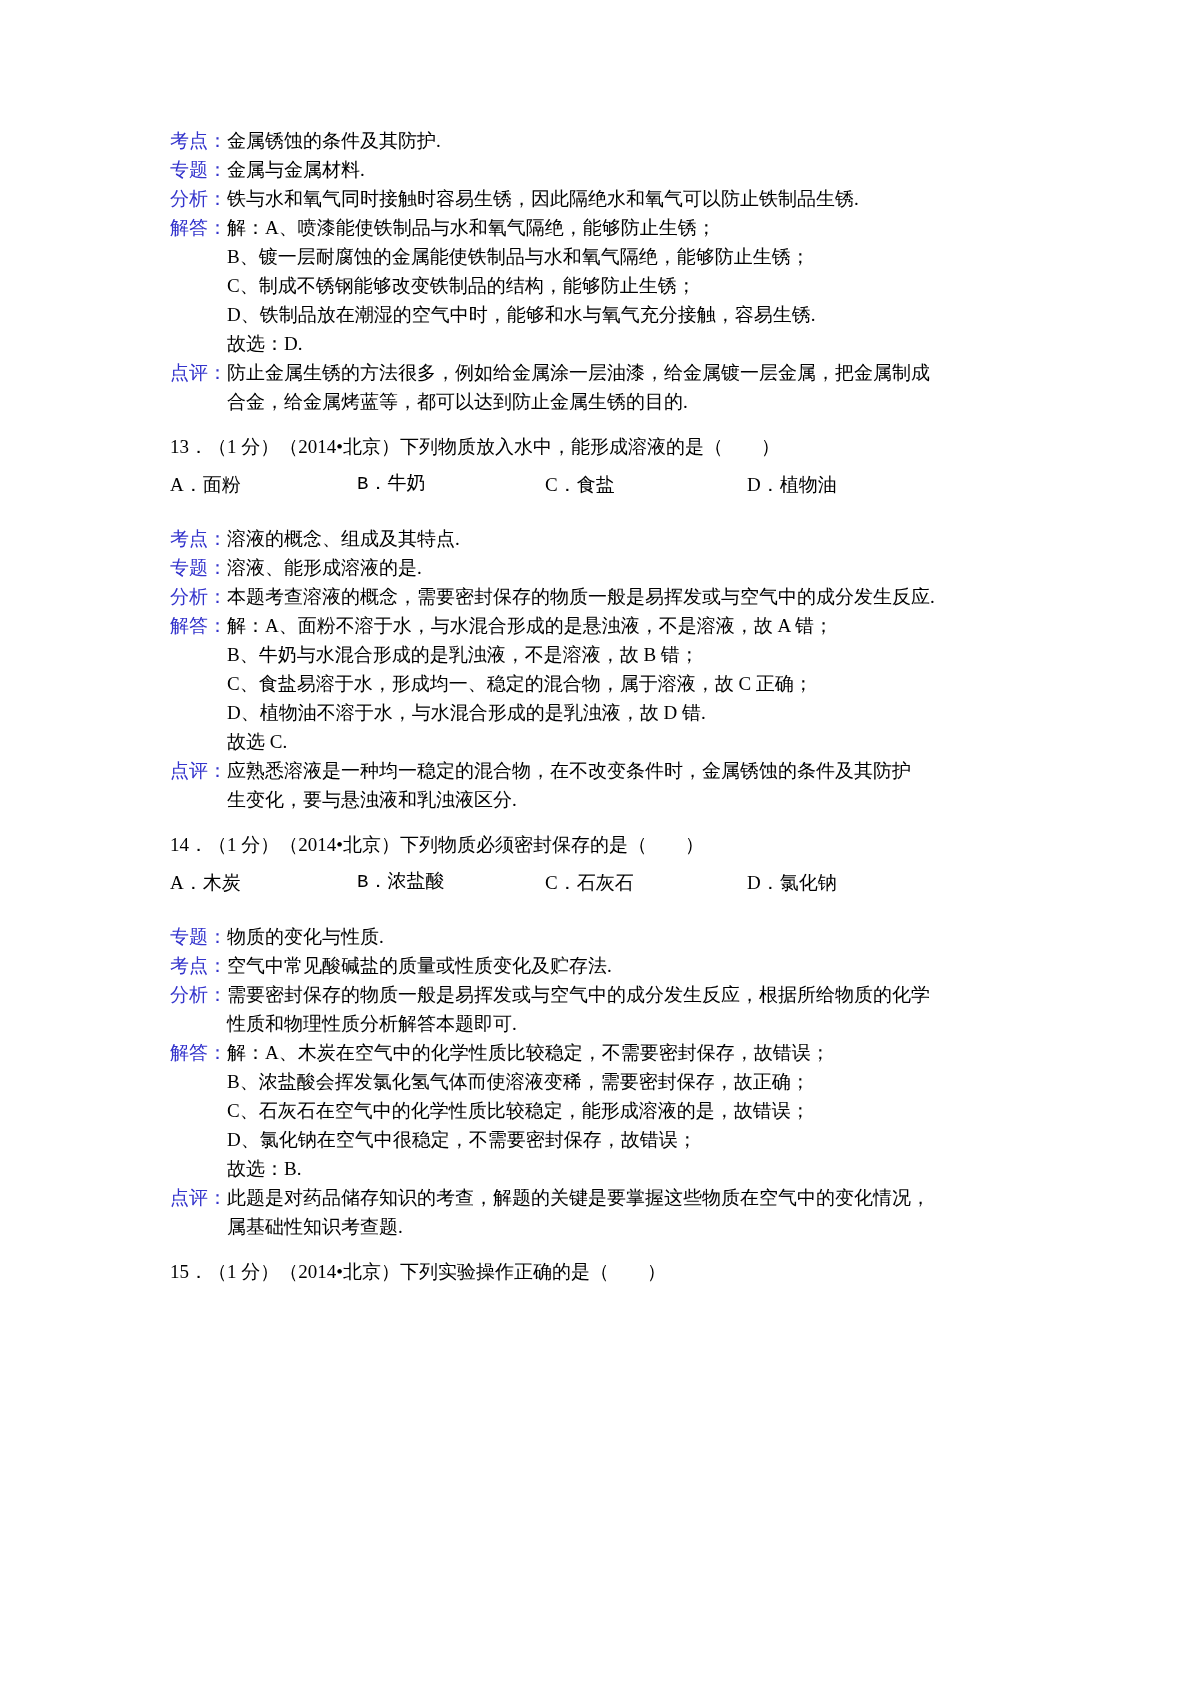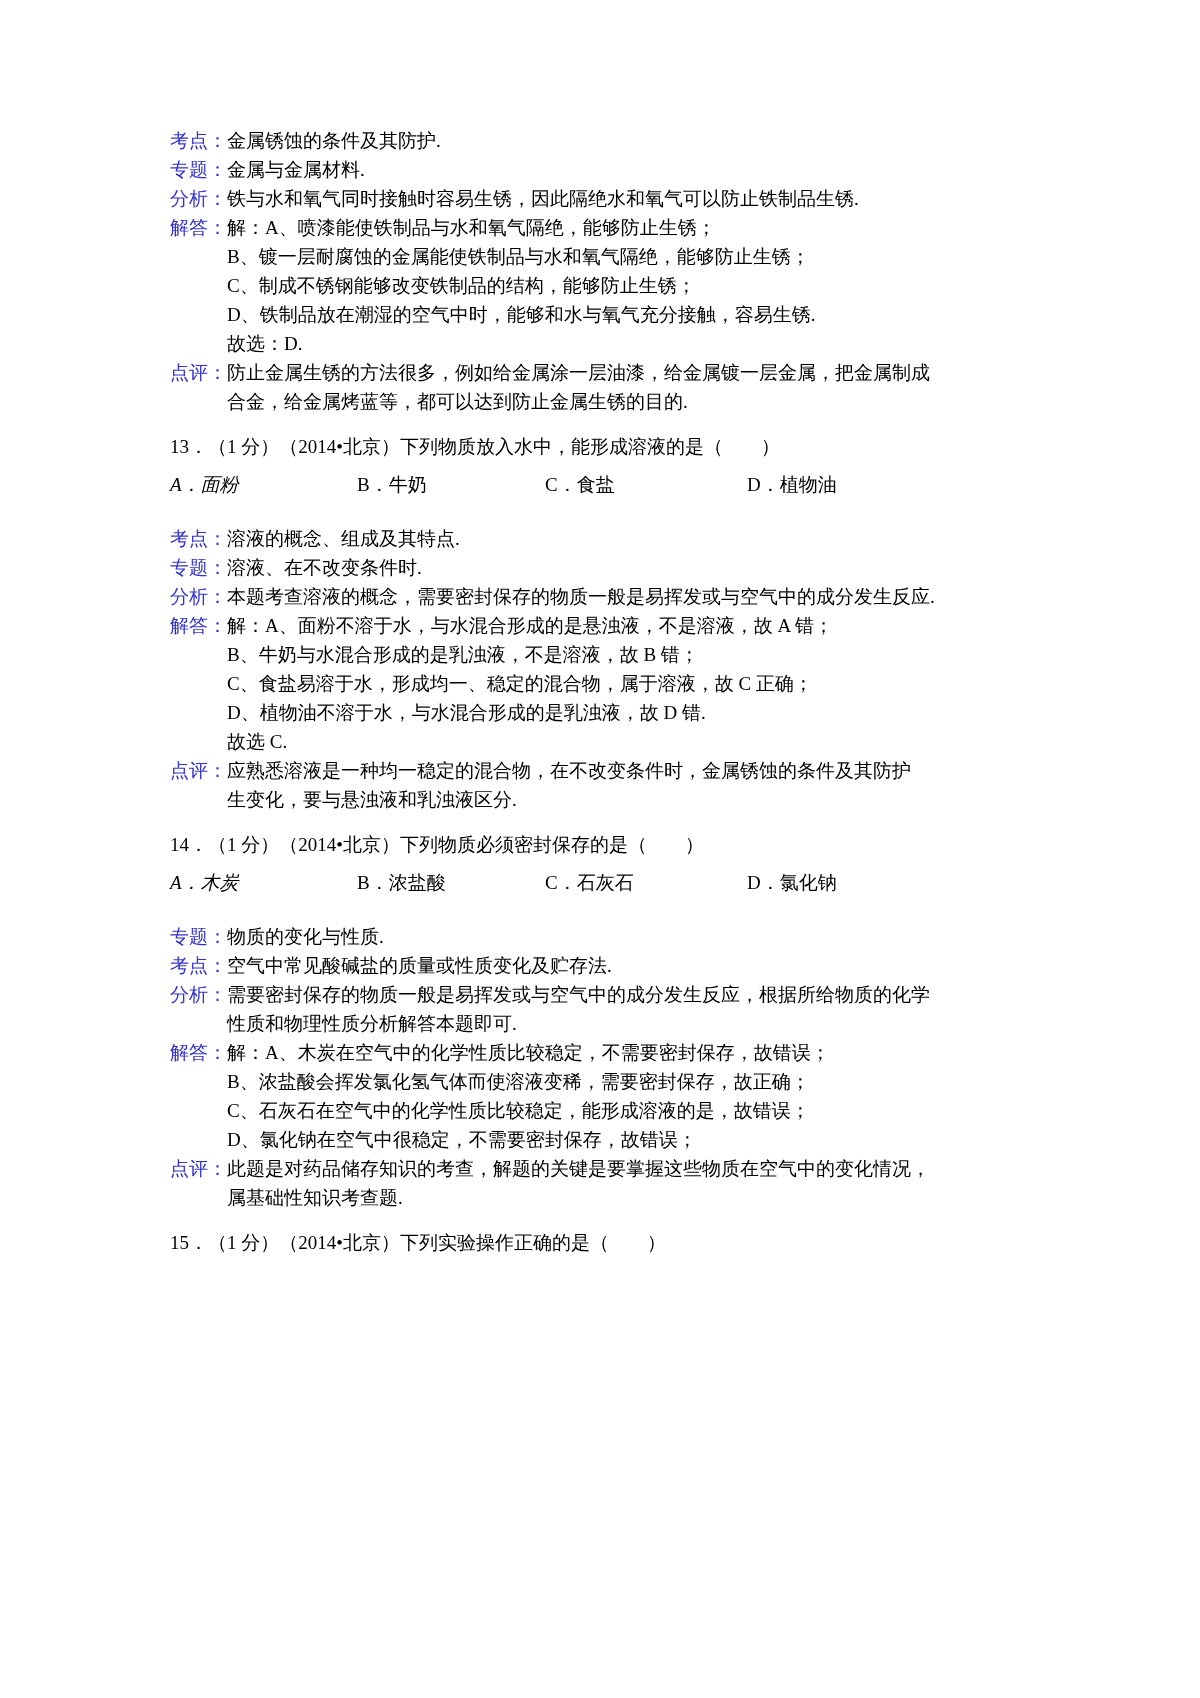--- a/index.html
+++ b/index.html
@@ -16,22 +16,22 @@
     color: #000000;
     overflow: hidden;
   }
   .qa-block { }
   .qa-first { }
   .qa-label { color: #3333cc; }
   .qa-cont { padding-left: 57px; }
   .question-line { margin-top: 16px; }
   .options-row { display: flex; margin-top: 9px; margin-bottom: 25px; }
   .opt { display: inline-block; }
-  .opt-0 { width: 187px; font-style: italic; }
-  .opt-1 { width: 188px; }
+  .opt-0 { width: 187px; }
+  .opt-1 { width: 188px; font-family: Liberation Mono, monospace; }
   .opt-2 { width: 202px; }
   .opt-3 { flex: 1; }
 </style>
 </head>
 <body>
 
 <div class="page">
     <div class="qa-block">
       <div class="qa-first"><span class="qa-label">考点：</span><span class="qa-text">金属锈蚀的条件及其防护.</span></div>
     </div>
@@ -56,21 +56,21 @@
     <div class="options-row">
       <span class="opt opt-0">A．面粉</span>
       <span class="opt opt-1">B．牛奶</span>
       <span class="opt opt-2">C．食盐</span>
       <span class="opt opt-3">D．植物油</span>
     </div>
     <div class="qa-block">
       <div class="qa-first"><span class="qa-label">考点：</span><span class="qa-text">溶液的概念、组成及其特点.</span></div>
     </div>
     <div class="qa-block">
-      <div class="qa-first"><span class="qa-label">专题：</span><span class="qa-text">溶液、在不改变条件时.</span></div>
+      <div class="qa-first"><span class="qa-label">专题：</span><span class="qa-text">溶液、能形成溶液的是.</span></div>
     </div>
     <div class="qa-block">
       <div class="qa-first"><span class="qa-label">分析：</span><span class="qa-text">本题考查溶液的概念，需要密封保存的物质一般是易挥发或与空气中的成分发生反应.</span></div>
     </div>
     <div class="qa-block">
       <div class="qa-first"><span class="qa-label">解答：</span><span class="qa-text">解：A、面粉不溶于水，与水混合形成的是悬浊液，不是溶液，故 A 错；</span></div>
       <div class="qa-cont">B、牛奶与水混合形成的是乳浊液，不是溶液，故 B 错；</div>
       <div class="qa-cont">C、食盐易溶于水，形成均一、稳定的混合物，属于溶液，故 C 正确；</div>
       <div class="qa-cont">D、植物油不溶于水，与水混合形成的是乳浊液，故 D 错.</div>
       <div class="qa-cont">故选 C.</div>
@@ -94,19 +94,20 @@
     </div>
     <div class="qa-block">
       <div class="qa-first"><span class="qa-label">分析：</span><span class="qa-text">需要密封保存的物质一般是易挥发或与空气中的成分发生反应，根据所给物质的化学</span></div>
       <div class="qa-cont">性质和物理性质分析解答本题即可.</div>
     </div>
     <div class="qa-block">
       <div class="qa-first"><span class="qa-label">解答：</span><span class="qa-text">解：A、木炭在空气中的化学性质比较稳定，不需要密封保存，故错误；</span></div>
       <div class="qa-cont">B、浓盐酸会挥发氯化氢气体而使溶液变稀，需要密封保存，故正确；</div>
       <div class="qa-cont">C、石灰石在空气中的化学性质比较稳定，能形成溶液的是，故错误；</div>
       <div class="qa-cont">D、氯化钠在空气中很稳定，不需要密封保存，故错误；</div>
+      <div class="qa-cont">故选：B.</div>
     </div>
     <div class="qa-block">
       <div class="qa-first"><span class="qa-label">点评：</span><span class="qa-text">此题是对药品储存知识的考查，解题的关键是要掌握这些物质在空气中的变化情况，</span></div>
       <div class="qa-cont">属基础性知识考查题.</div>
     </div>
     <div class="question-line">15．（1 分）（2014•北京）下列实验操作正确的是（　　）</div>
   </div>
 
 </body></html>

